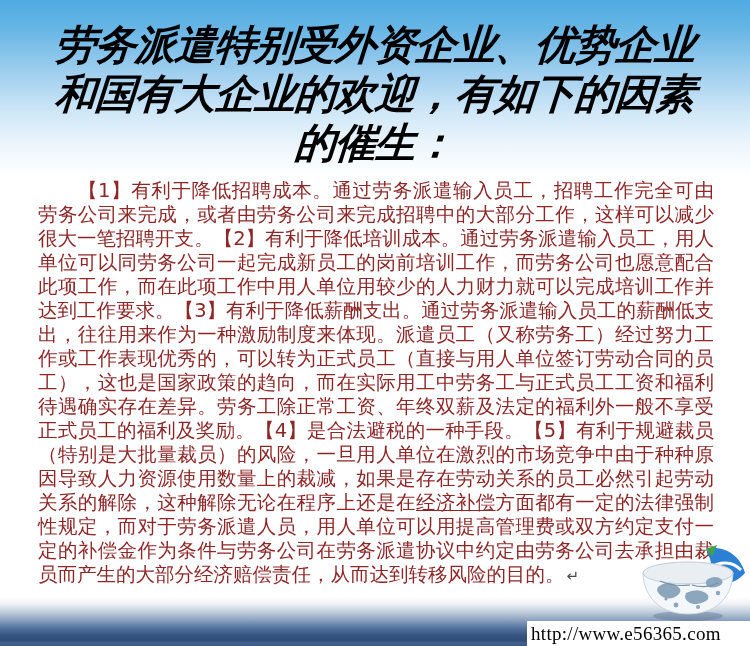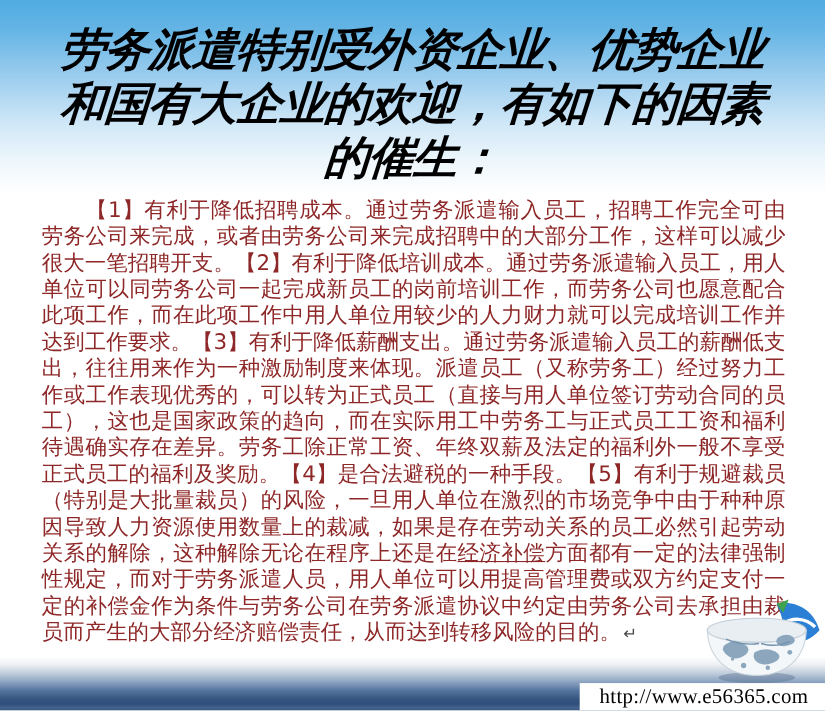--- a/index.html
+++ b/index.html
@@ -76,21 +76,21 @@
     width: 223px; height: 25px;
     background: #ffffff;
     z-index: 4;
     display: flex;
     align-items: center;
   }
   .url-box span {
     font-family: "Liberation Serif", "DejaVu Serif", serif;
     font-size: 19px;
     color: #000000;
-    padding-left: 18px;
+    padding-left: 4px;
     letter-spacing: 0.3px;
     white-space: nowrap;
   }
 </style>
 </head>
 <body>
 
 <div class="slide">
 
   <div class="title">

